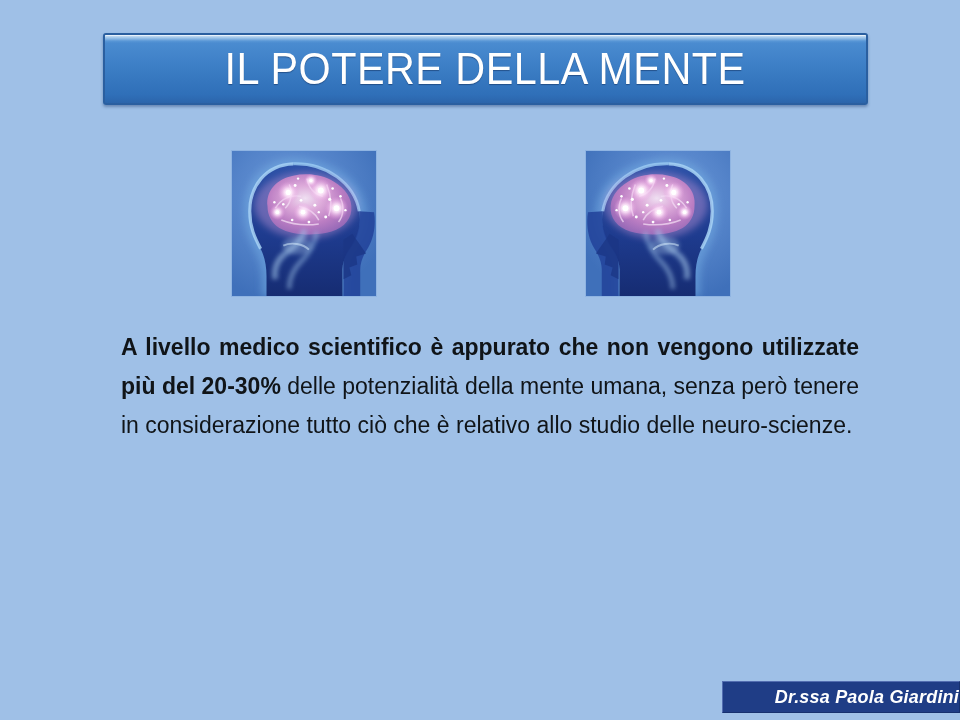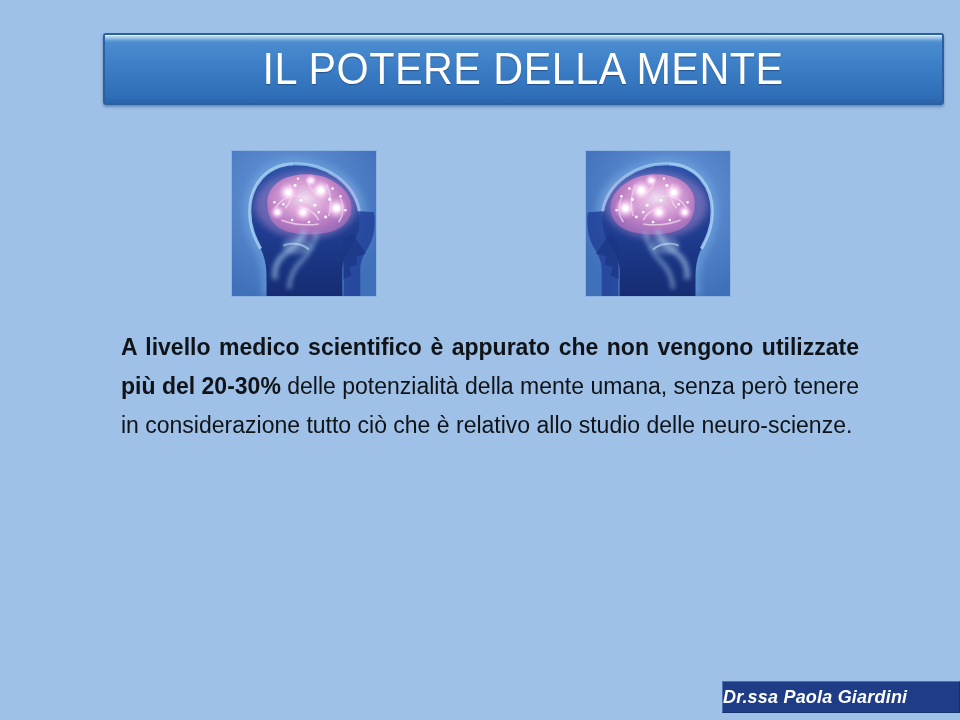--- a/index.html
+++ b/index.html
@@ -19,21 +19,21 @@
     height: 720px;
     background: #9FC0E7;
     overflow: hidden;
   }
 
   
   #title-banner {
     position: absolute;
     left: 103px;
     top: 33px;
-    width: 841px;
+    width: 765px;
     height: 72px;
     box-sizing: border-box;
     border: 2px solid #2A5FA0;
     border-radius: 3px;
     background: linear-gradient(to bottom,
         #8FBCE8 0%,
         #6FA8DF 4%,
         #4A8BD0 12%,
         #3D7FC6 45%,
         #2F6FB8 88%,
@@ -114,21 +114,21 @@
     width: 238px;
     height: 32px;
     box-sizing: border-box;
     background: #1F3D86;
     border-top: 1px solid #526DB0;
     border-left: 1px solid #526DB0;
     border-right: 1px solid #16306E;
     border-bottom: 1px solid #16306E;
     display: flex;
     align-items: center;
-    justify-content: flex-start;
+    justify-content: flex-end;
   }
   #footer-credit-text {
     color: #FFFFFF;
     font-size: 18px;
     font-weight: bold;
     font-style: italic;
     letter-spacing: 0.2px;
     white-space: nowrap;
     font-family: "Liberation Sans", sans-serif;
   }

